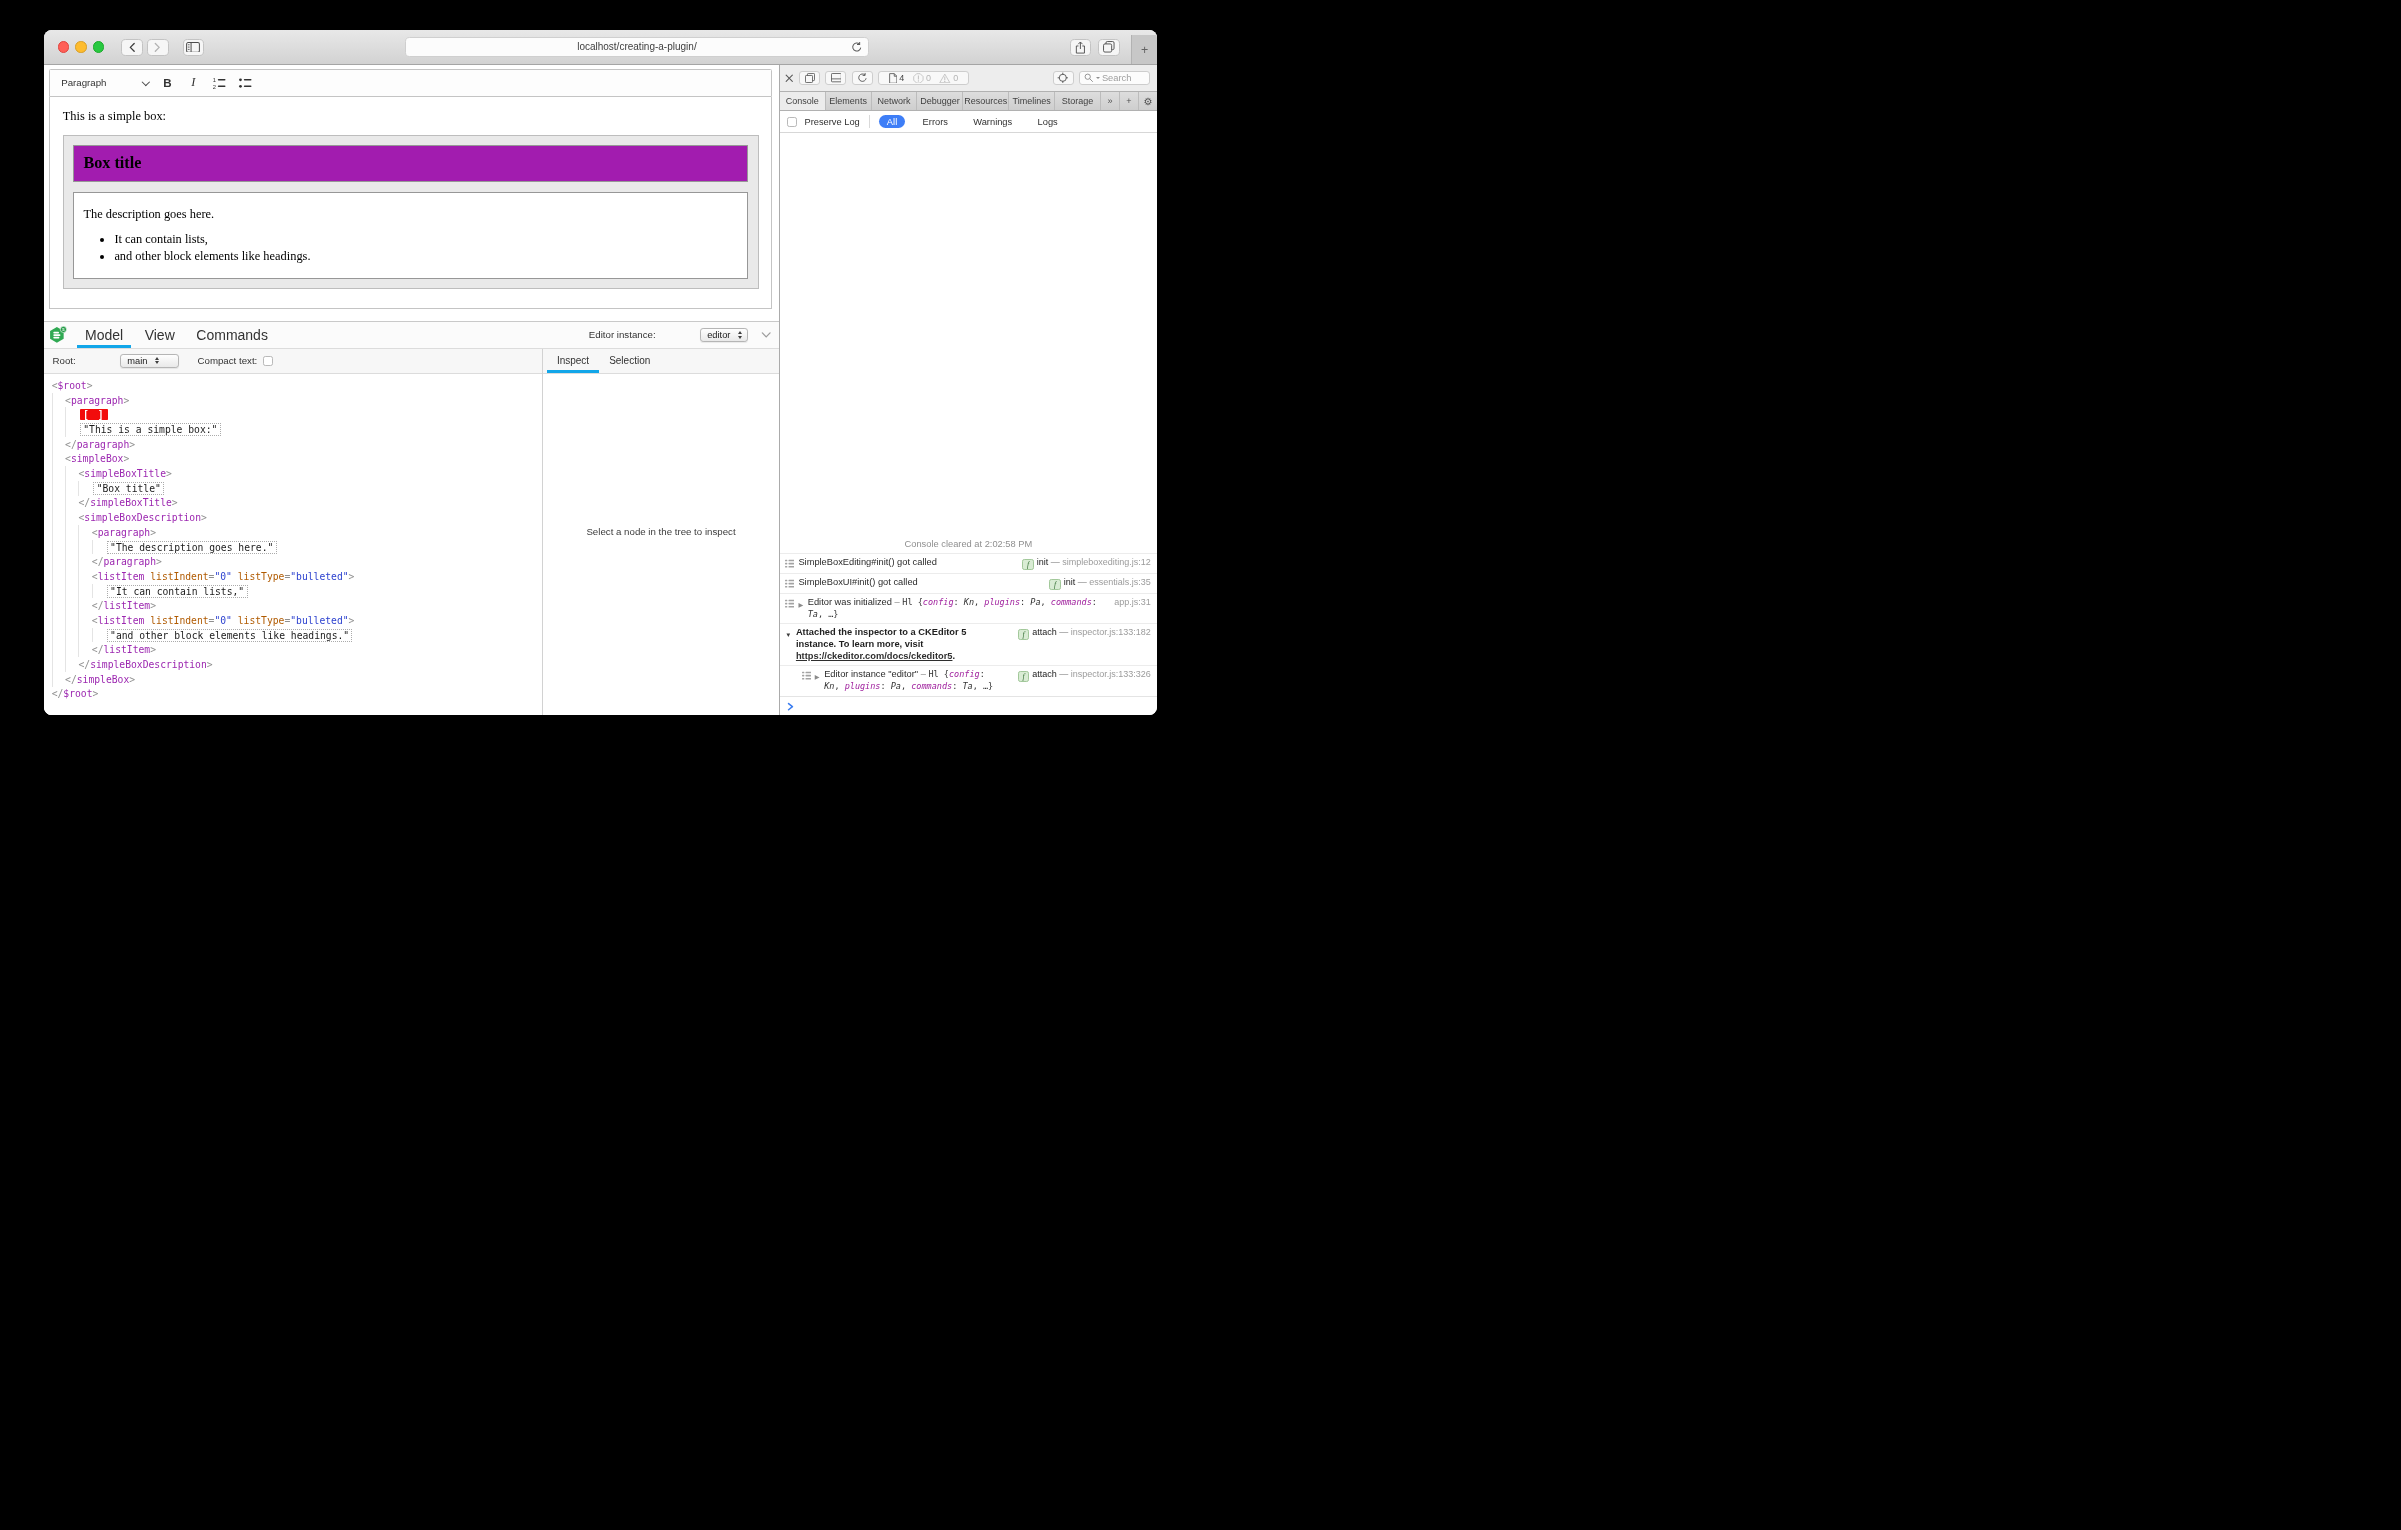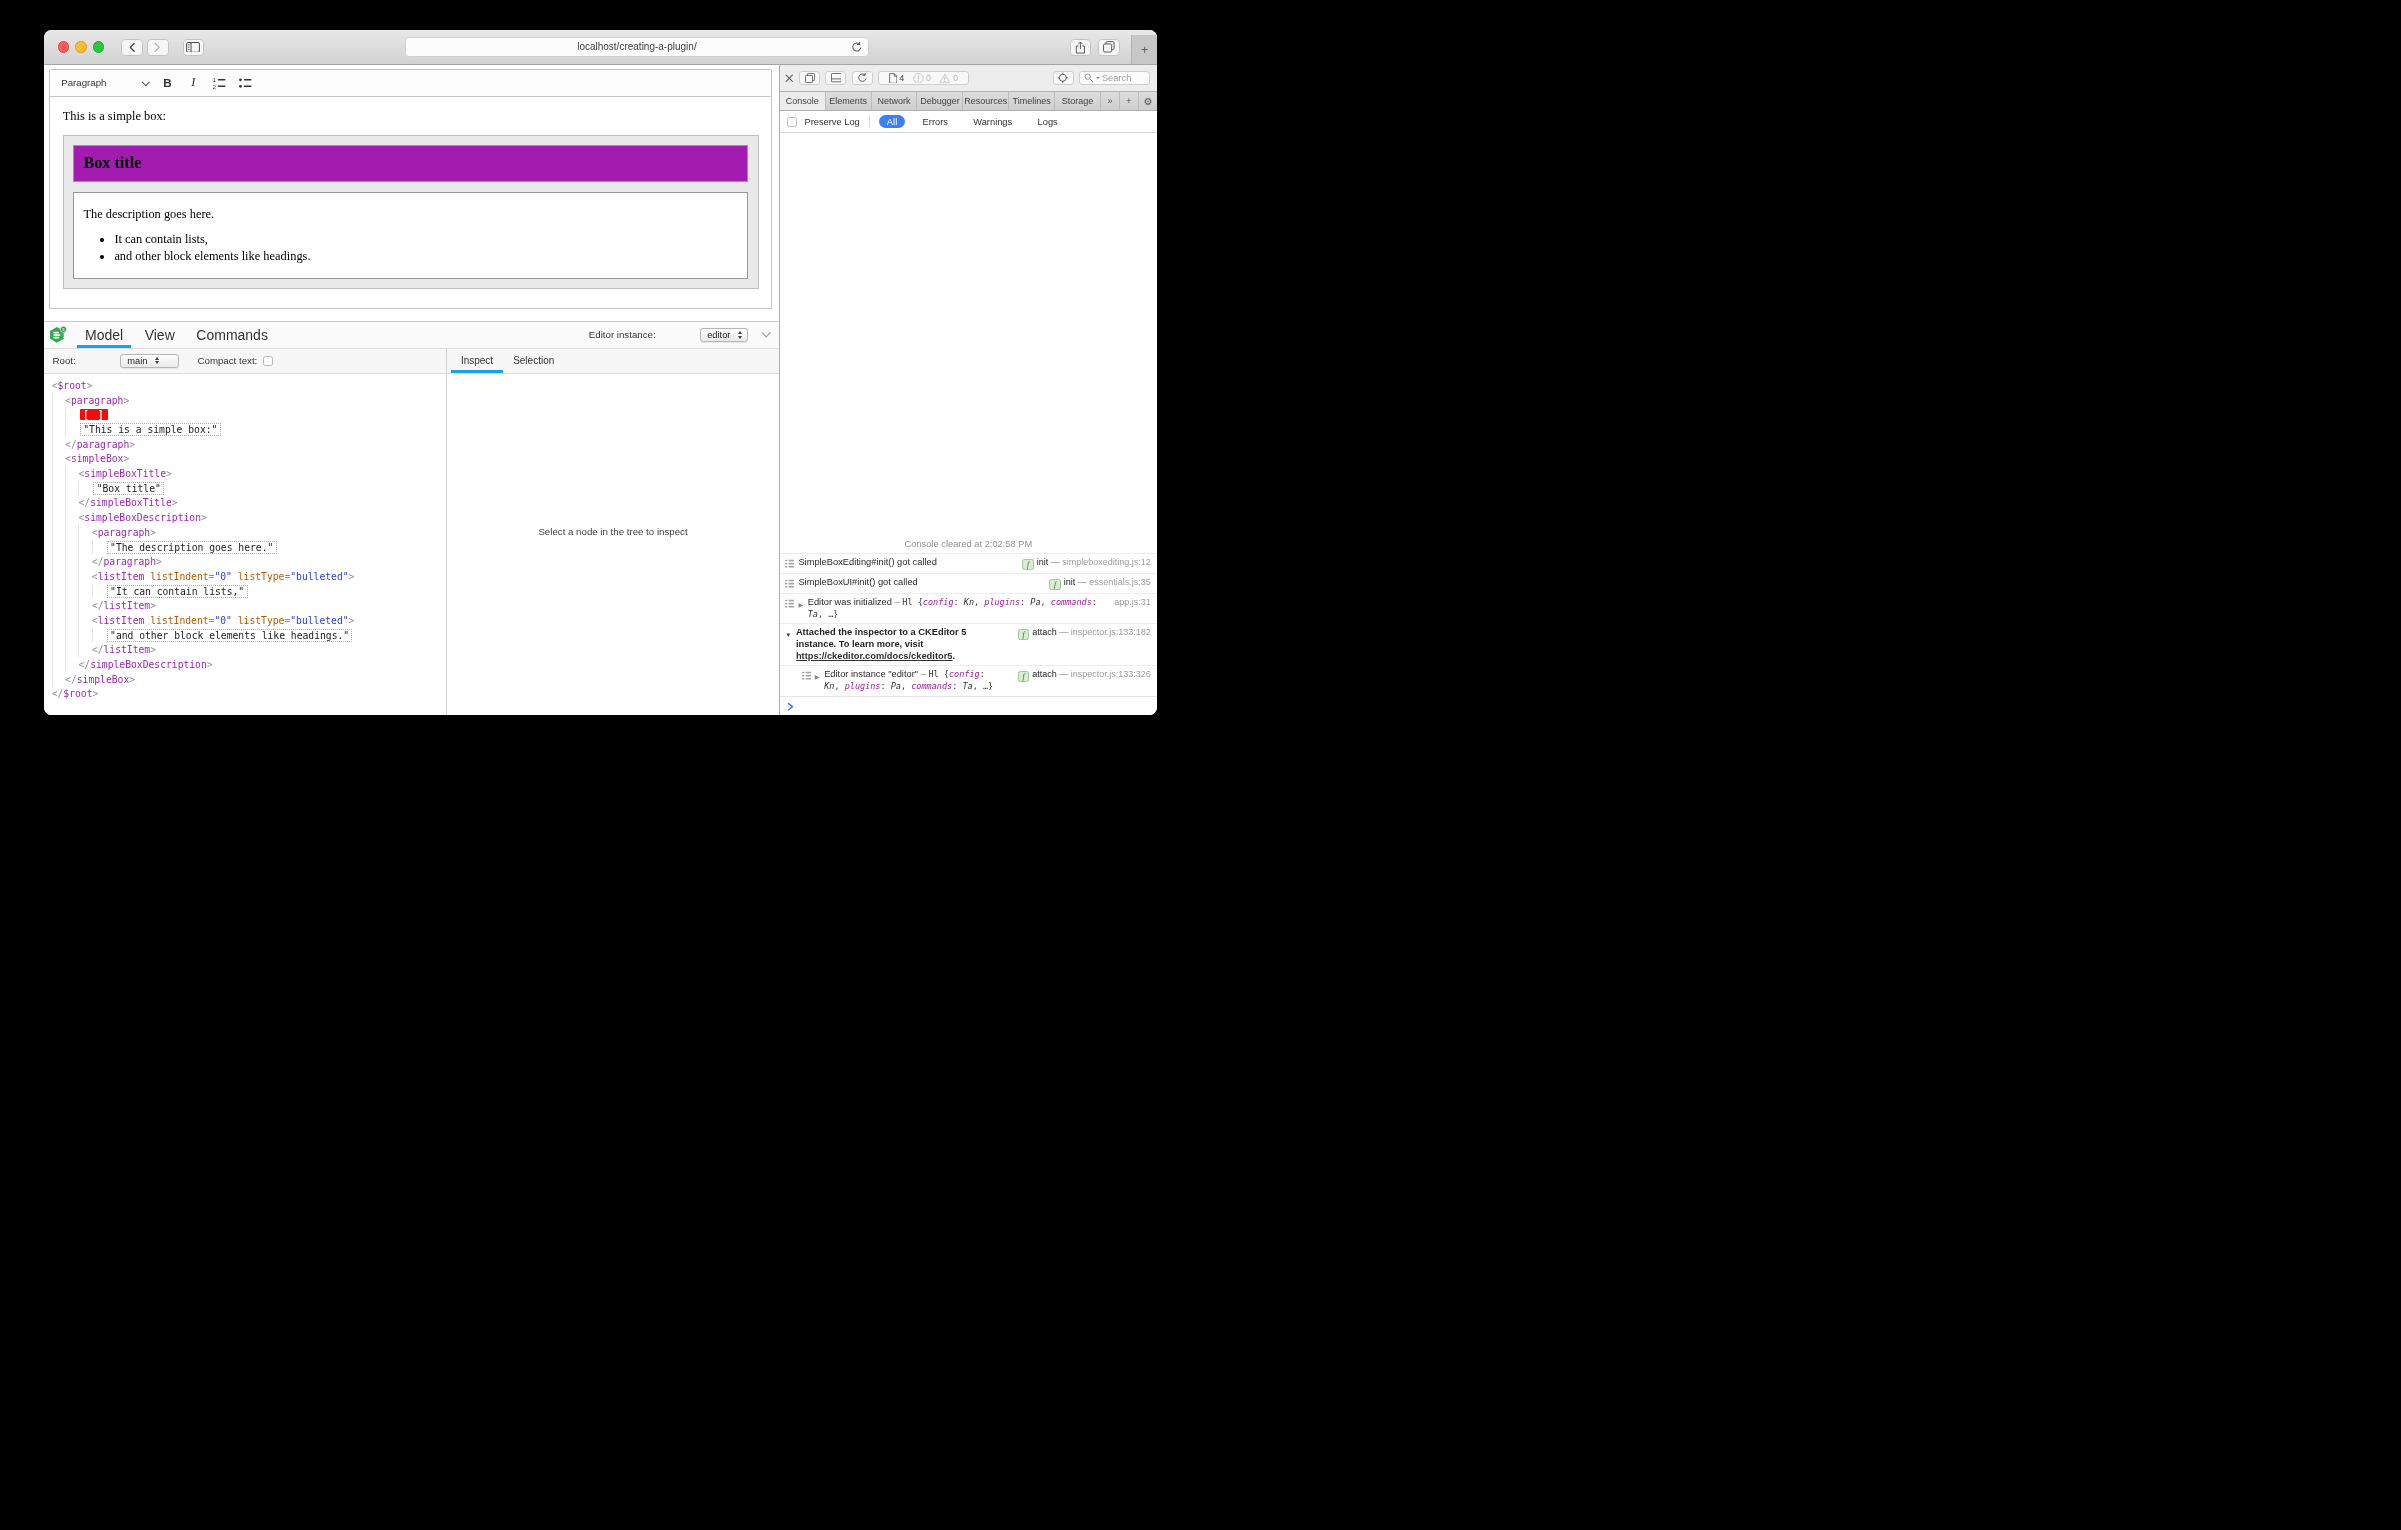--- a/index.html
+++ b/index.html
@@ -43,21 +43,21 @@
   
   .ckpanel{position:absolute;left:0;right:0;bottom:0;height:395px;border-top:0.8px solid #c9c9c9;background:#fff;display:flex;flex-direction:column;box-sizing:border-box;}
   .ckh{flex:0 0 25.5px;background:#fbfbfb;border-bottom:0.8px solid #dcdcdc;display:flex;align-items:stretch;position:relative;}
   .cklogo{width:18.6px;align-self:center;margin:0 9.3px 0 5.4px;}
   .cktabs{display:flex;}
   .ck-tab{display:flex;align-items:center;padding:0 7.7px;margin-right:6.2px;font-size:14px;color:#333;position:relative;}
   .ck-tab.active::after{content:'';position:absolute;left:0;right:0;bottom:0;height:2.3px;background:#12a6e9;}
   .ckh-right{margin-left:auto;display:flex;align-items:center;gap:5.4px;padding-right:31px;font-size:9.7px;color:#333;}
   .collapsechev{position:absolute;right:7px;top:7px;}
   .ckbody{flex:1;display:flex;min-height:0;}
-  .ckleft{width:403px;display:flex;flex-direction:column;border-right:0.8px solid #d2d2d2;box-sizing:border-box;}
+  .ckleft{width:499px;display:flex;flex-direction:column;border-right:0.8px solid #d2d2d2;box-sizing:border-box;}
   .rootrow{flex:0 0 24px;background:#f7f7f7;border-bottom:0.8px solid #dcdcdc;display:flex;align-items:center;padding-left:8.5px;font-size:9.7px;color:#333;gap:5.4px;}
   .gap18{width:7.7px;}
   .cb{width:10px;height:10px;border:0.8px solid #b9b9b9;border-radius:2.3px;background:#fff;box-sizing:border-box;}
   .tree{flex:1;overflow:hidden;padding:4.6px 0 0 7.7px;font-family:"DejaVu Sans Mono",monospace;font-size:9.7px;}
   .t-line{height:14.7px;display:flex;align-items:center;white-space:nowrap;}
   .g{flex:0 0 12.4px;width:12.4px;height:14.7px;border-left:0.8px solid #e4e4e4;}
   .br{color:#8f8f8f;}
   .tag{color:#9c27b0;}
   .sp{white-space:pre;}
   .an{color:#b05a00;}

